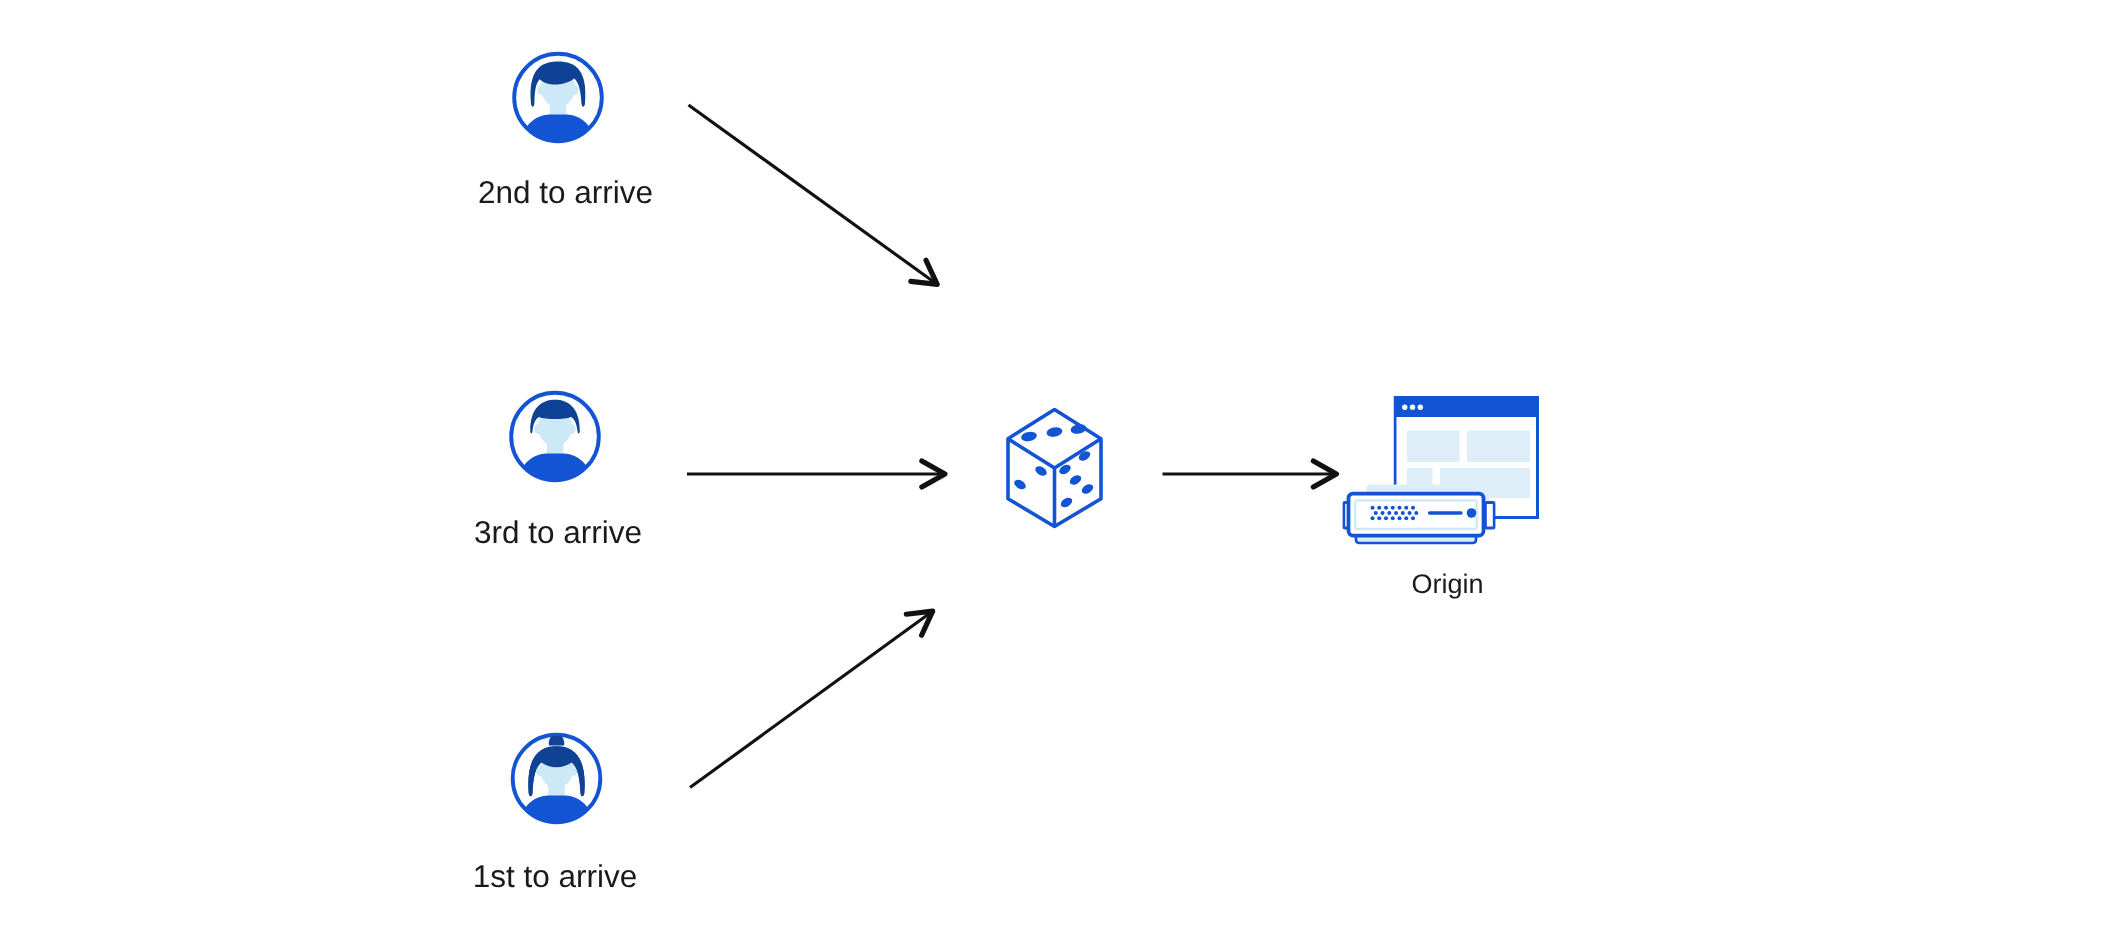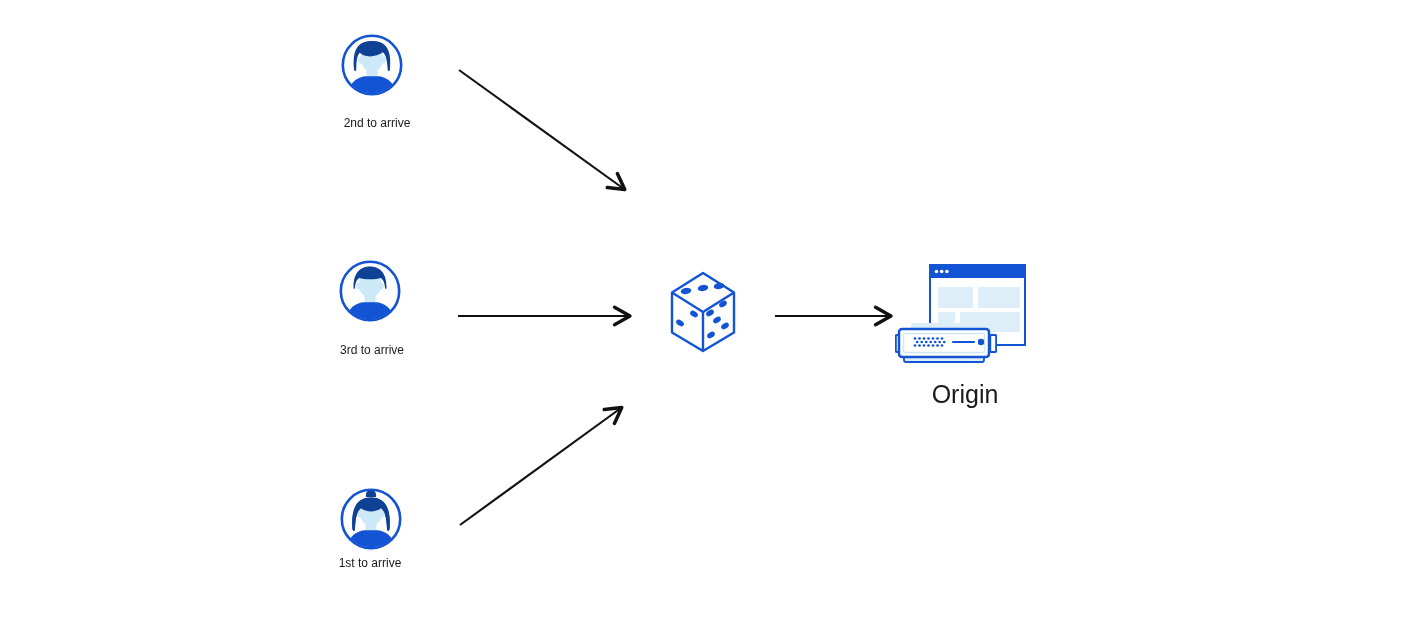--- a/index.html
+++ b/index.html
@@ -12,26 +12,26 @@
     background: var(--bg, #ffffff);
     font-family: "Liberation Sans", sans-serif;
     overflow: hidden;
   }
 
   .abs { position: absolute; }
 
   .node-label {
     position: absolute;
     transform: translateX(-50%);
-    font-size: 12px;
+    font-size: 21px;
     line-height: 1.2;
     color: var(--text-color, #1a1a1a);
     white-space: nowrap;
   }
-  .origin-label { font-size: 25px; }
+  .origin-label { font-size: 18px; }
 
   svg { display: block; }
 
   
   .sb { stroke: var(--primary-blue, #1254d4); }
   .fb { fill:   var(--primary-blue, #1254d4); }
   .fw { fill: #ffffff; }
   .f-face  { fill: var(--light-blue, #cde8f7); }
   .f-hair  { fill: var(--dark-blue, #0f4194); }
   .f-panel { fill: var(--panel-blue, #ddeef9); }
@@ -123,21 +123,21 @@
         <ellipse cx="20.8" cy="27" rx="2.6" ry="3.4" class="f-face"></ellipse>
         <ellipse cx="43.2" cy="27" rx="2.6" ry="3.4" class="f-face"></ellipse>
         <ellipse cx="32" cy="25.5" rx="11.3" ry="13" class="f-face"></ellipse>
         <path d="M13.5 42 C11.5 17 21 10.5 32 10.5 C43 10.5 52.5 17 50.5 42
                  C50 44.5 48.2 44.5 48 41.5 C47.6 30 45.4 23.5 42 21.3
                  C36.5 25.5 27.5 25.5 22 21.3 C18.6 23.5 16.4 30 16 41.5
                  C15.8 44.5 14 44.5 13.5 42 Z" class="f-hair" opacity="1"></path>
       </g>
     </svg>
   </div>
-  <div class="node-label" style="left:370px; top:556px;">1st to arrive</div>
+  <div class="node-label" style="left:370px; top:572px;">1st to arrive</div>
 
   <div class="abs" style="left:668px; top:270px; width:70px; height:84px;">
     <svg width="70" height="84" viewBox="0 0 70 84">
       <g stroke-width="2.4" stroke-linejoin="round">
         <path d="M35 3 L66 22.5 L66 62.5 L35 81 L4 62.5 L4 22.5 Z" class="fw sb"></path>
         <path d="M4 22.5 L35 42 L66 22.5" class="fn sb"></path>
         <path d="M35 42 L35 81" class="fn sb"></path>
       </g>
 
       <ellipse cx="18" cy="21" rx="5.3" ry="3.1" class="fb" transform="rotate(-10 18 21)"></ellipse>

